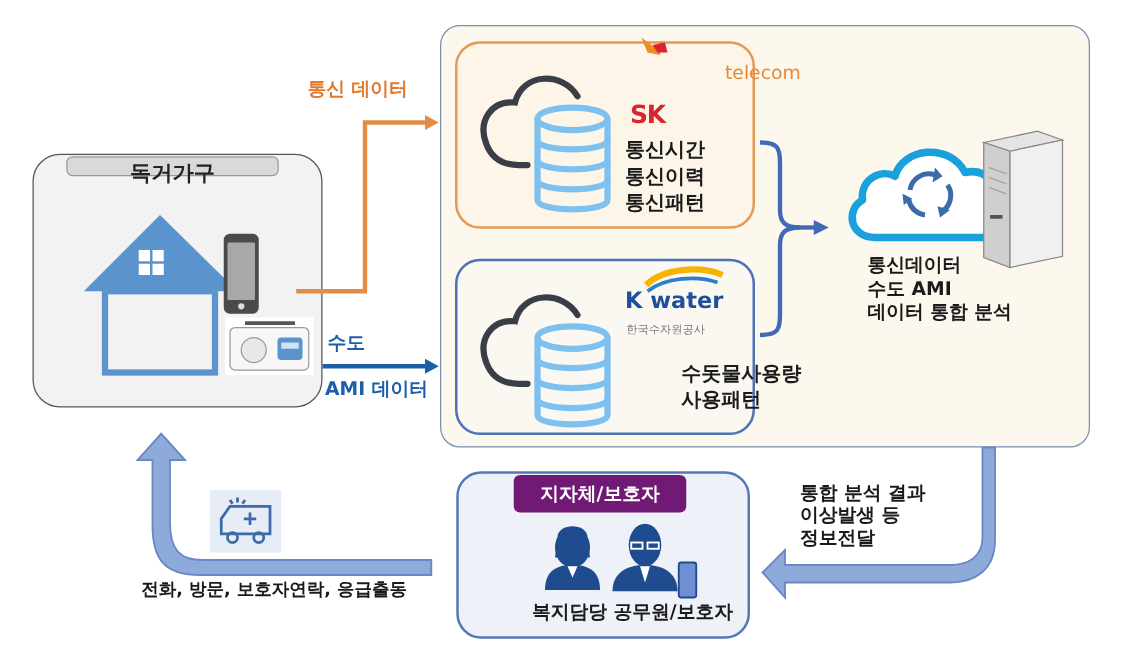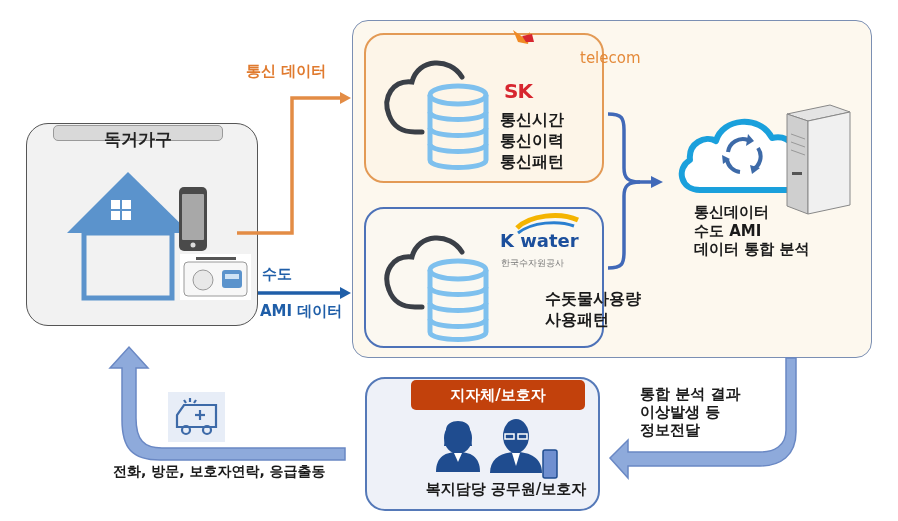--- a/index.html
+++ b/index.html
@@ -30,21 +30,21 @@
   #skt-logo-sk { left: 504px; top: 43px; font-size: 20px; font-weight: bold; color: #d7262f; letter-spacing: -1px; margin-top: 36px; }
   #skt-logo-tel { left: 532px; top: 49px; font-size: 15px; color: #e48a3a; margin-left: 48px; }
   #kwater-logo { left: 500px; top: 230px; font-size: 18px; font-weight: bold; color: #1c4f9c; }
   #kwater-sub { left: 501px; top: 257px; font-size: 9px; color: #777; }
 
   #analysis-text { left: 694px; top: 203px; font-size: 15px; font-weight: bold; line-height: 18.5px; color: #1a1a1a; }
 
   
   #guardian-box { left: 365px; top: 377px; width: 235px; height: 134px; background: #eef1f8;
     border: 2px solid #5579b8; border-radius: 20px; box-sizing: border-box; }
-  #guardian-title { left: 411px; top: 380px; width: 174px; height: 30px; background: #c2410c;
+  #guardian-title { left: 411px; top: 380px; width: 138px; height: 30px; background: #701a75;
     border-radius: 5px; color: #fff; font-size: 15px; font-weight: bold; text-align: center; line-height: 30px; }
   #guardian-caption { left: 365px; top: 480px; width: 282px; text-align: center; font-size: 15px; font-weight: bold; }
 
   #result-text { left: 640px; top: 385px; font-size: 15px; font-weight: bold; line-height: 18px; }
   #action-text { left: 113px; top: 463px; font-size: 14px; font-weight: bold; }
 
   #ambulance-bg { left: 168px; top: 392px; width: 57px; height: 50px; background: #e7edf7; }
 </style>
 </head>
 <body>

